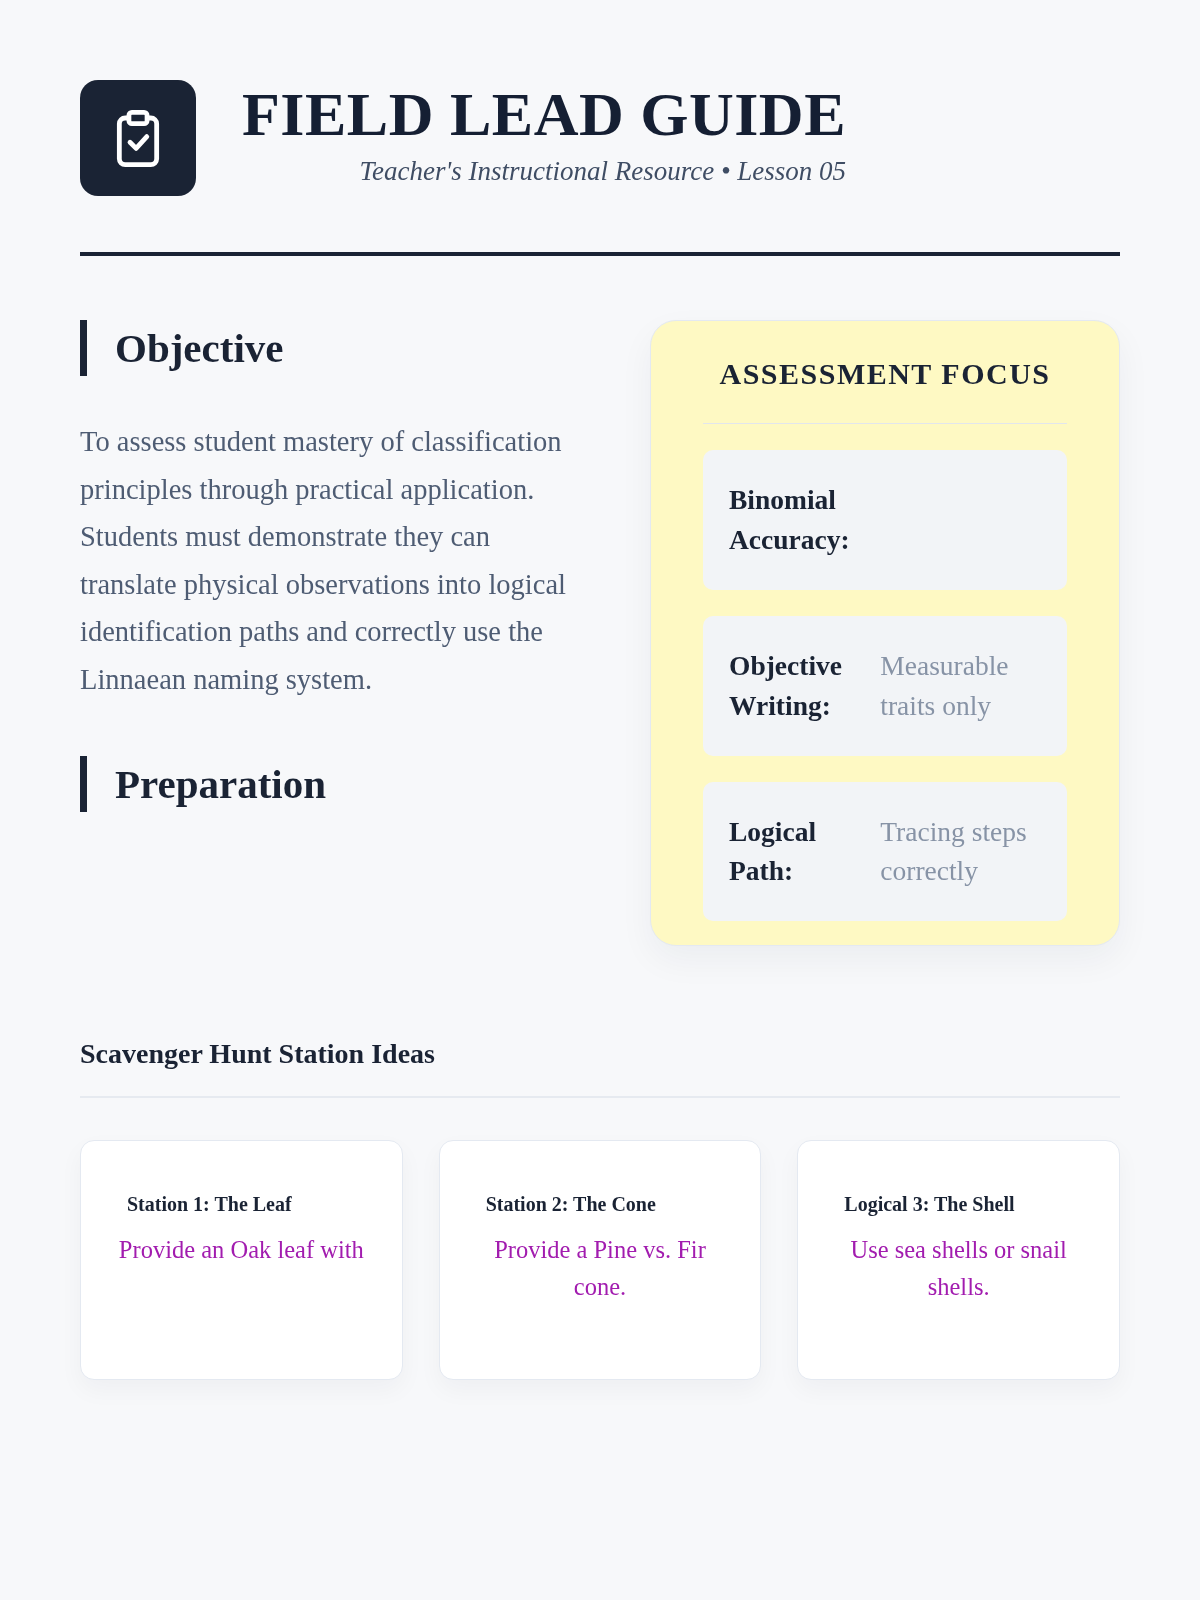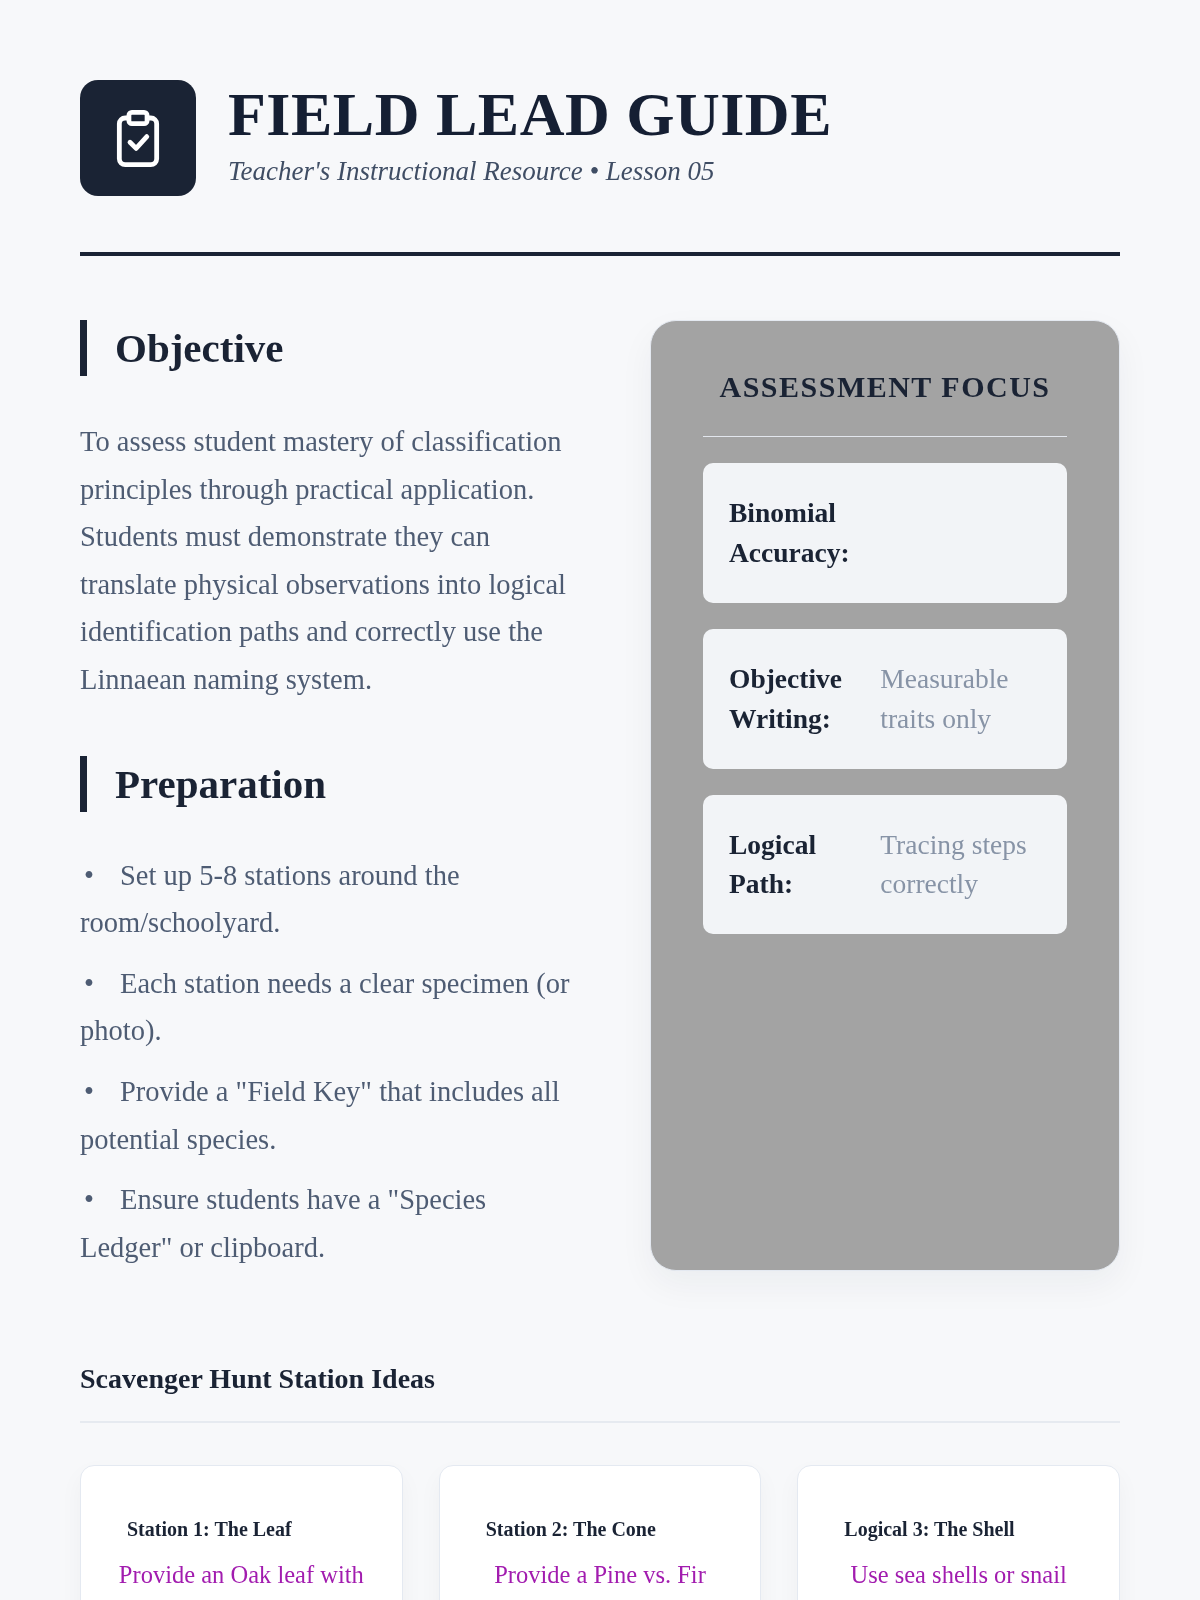--- a/index.html
+++ b/index.html
@@ -8,21 +8,21 @@
     width: 1200px;
     height: 1600px;
     overflow: hidden;
     background: #f7f8fa;
     font-family: "Liberation Serif", serif;
     color: #1a2334;
   }
   .page { padding: 80px 80px 0 80px; }
 
   
-  .header { display: flex; align-items: flex-start; gap: 32px; }
+  .header { display: flex; align-items: flex-start; gap: 46px; text-align: right; }
   .logo {
     width: 116px; height: 116px; flex: 0 0 116px;
     background: #1a2334; border-radius: 18px;
     display: flex; align-items: center; justify-content: center;
   }
   .logo svg { width: 64px; height: 64px; }
   .header-text { padding-top: 2px; }
   h1.title {
     margin: 0; font-size: 62px; font-weight: 700;
     letter-spacing: 0.5px; line-height: 1.04; color: #151f33;
@@ -51,22 +51,22 @@
     margin: 40px 0 0 0; padding: 0; list-style: none;
     font-size: 28.5px; line-height: 1.67; color: #4e5c73;
   }
   ul.prep-list li + li { margin-top: 13px; }
   ul.prep-list li::before {
     content: "\2022"; margin: 0 26px 0 4px; color: #4e5c73;
   }
 
   
   .assessment-card {
-    background: #a3a3a3; border: 1.5px solid #e4e9f1; border-radius: 26px;
-    padding: 37px 52px; box-shadow: 0 14px 34px rgba(25,35,60,0.05);
+    background: #fef9c3; border: 1.5px solid #e4e9f1; border-radius: 26px;
+    padding: 24px 52px; box-shadow: 0 14px 34px rgba(25,35,60,0.05);
   }
   h3.card-title {
     margin: 12px 0 0 0; text-align: center; font-size: 30px;
     font-weight: 700; letter-spacing: 1.5px; color: #1a2334;
   }
   .card-rule { border: none; border-top: 1.5px solid #e2e6ed; margin: 32px 0 0 0; }
   .focus-row {
     margin-top: 26px; background: #f2f4f7; border-radius: 10px;
     padding: 30px 26px; display: flex; gap: 14px;
     font-size: 27.5px; line-height: 1.45;
@@ -121,26 +121,20 @@
           <h2 class="section-title">Objective</h2>
         </div>
         <p class="body-text">To assess student mastery of classification principles through practical application. Students must demonstrate they can translate physical observations into logical identification paths and correctly use the Linnaean naming system.</p>
       </section>
 
       <section class="prep-section">
         <div class="section-heading">
           <span class="heading-bar"></span>
           <h2 class="section-title">Preparation</h2>
         </div>
-        <ul class="prep-list">
-          <li>Set up 5-8 stations around the room/schoolyard.</li>
-          <li>Each station needs a clear specimen (or photo).</li>
-          <li>Provide a "Field Key" that includes all potential species.</li>
-          <li>Ensure students have a "Species Ledger" or clipboard.</li>
-        </ul>
       </section>
 
     </div>
 
     <aside class="assessment-card">
       <h3 class="card-title">ASSESSMENT FOCUS</h3>
       <hr class="card-rule">
 
       <div class="focus-row">
         <div class="focus-label">Binomial Accuracy:</div>

